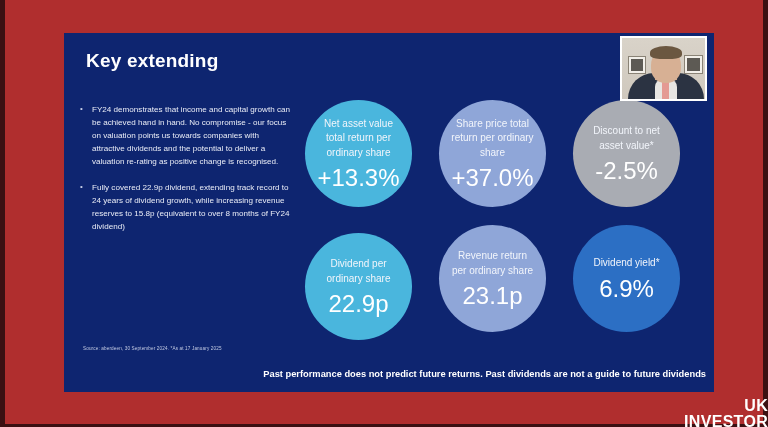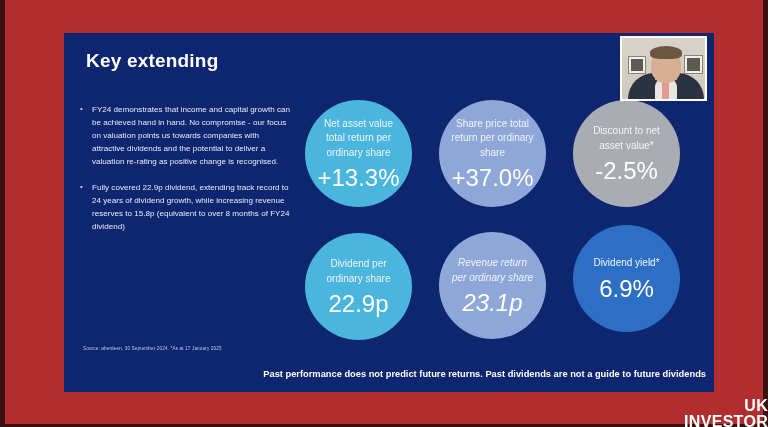--- a/index.html
+++ b/index.html
@@ -54,21 +54,21 @@
     margin-bottom:6px;max-width:86px;
   }
   .circle .cvalue{
     font-size:24px;line-height:1;font-weight:400;color:#ffffff;
   }
 
   .c1{left:241px;top:67px;width:107px;height:107px;background:#4ab6dd;}
   .c2{left:375px;top:67px;width:107px;height:107px;background:#8fa6d8;}
   .c3{left:509px;top:67px;width:107px;height:107px;background:#a9acb3;}
   .c4{left:241px;top:200px;width:107px;height:107px;background:#4ab6dd;}
-  .c5{left:375px;top:199px;width:107px;height:107px;background:#8fa6d8;font-style:italic;}
+  .c5{left:375px;top:192px;width:107px;height:107px;background:#8fa6d8;}
   .c6{left:509px;top:192px;width:107px;height:107px;background:#2c6fc4;}
 
   .source{
     position:absolute;left:19px;top:313px;
     color:#c3cbe3;font-size:4.6px;letter-spacing:.15px;
   }
   .disclaimer{
     position:absolute;left:0;top:336px;width:650px;
     text-align:right;padding-right:8px;box-sizing:border-box;
     color:#ffffff;font-size:9.3px;font-weight:bold;

